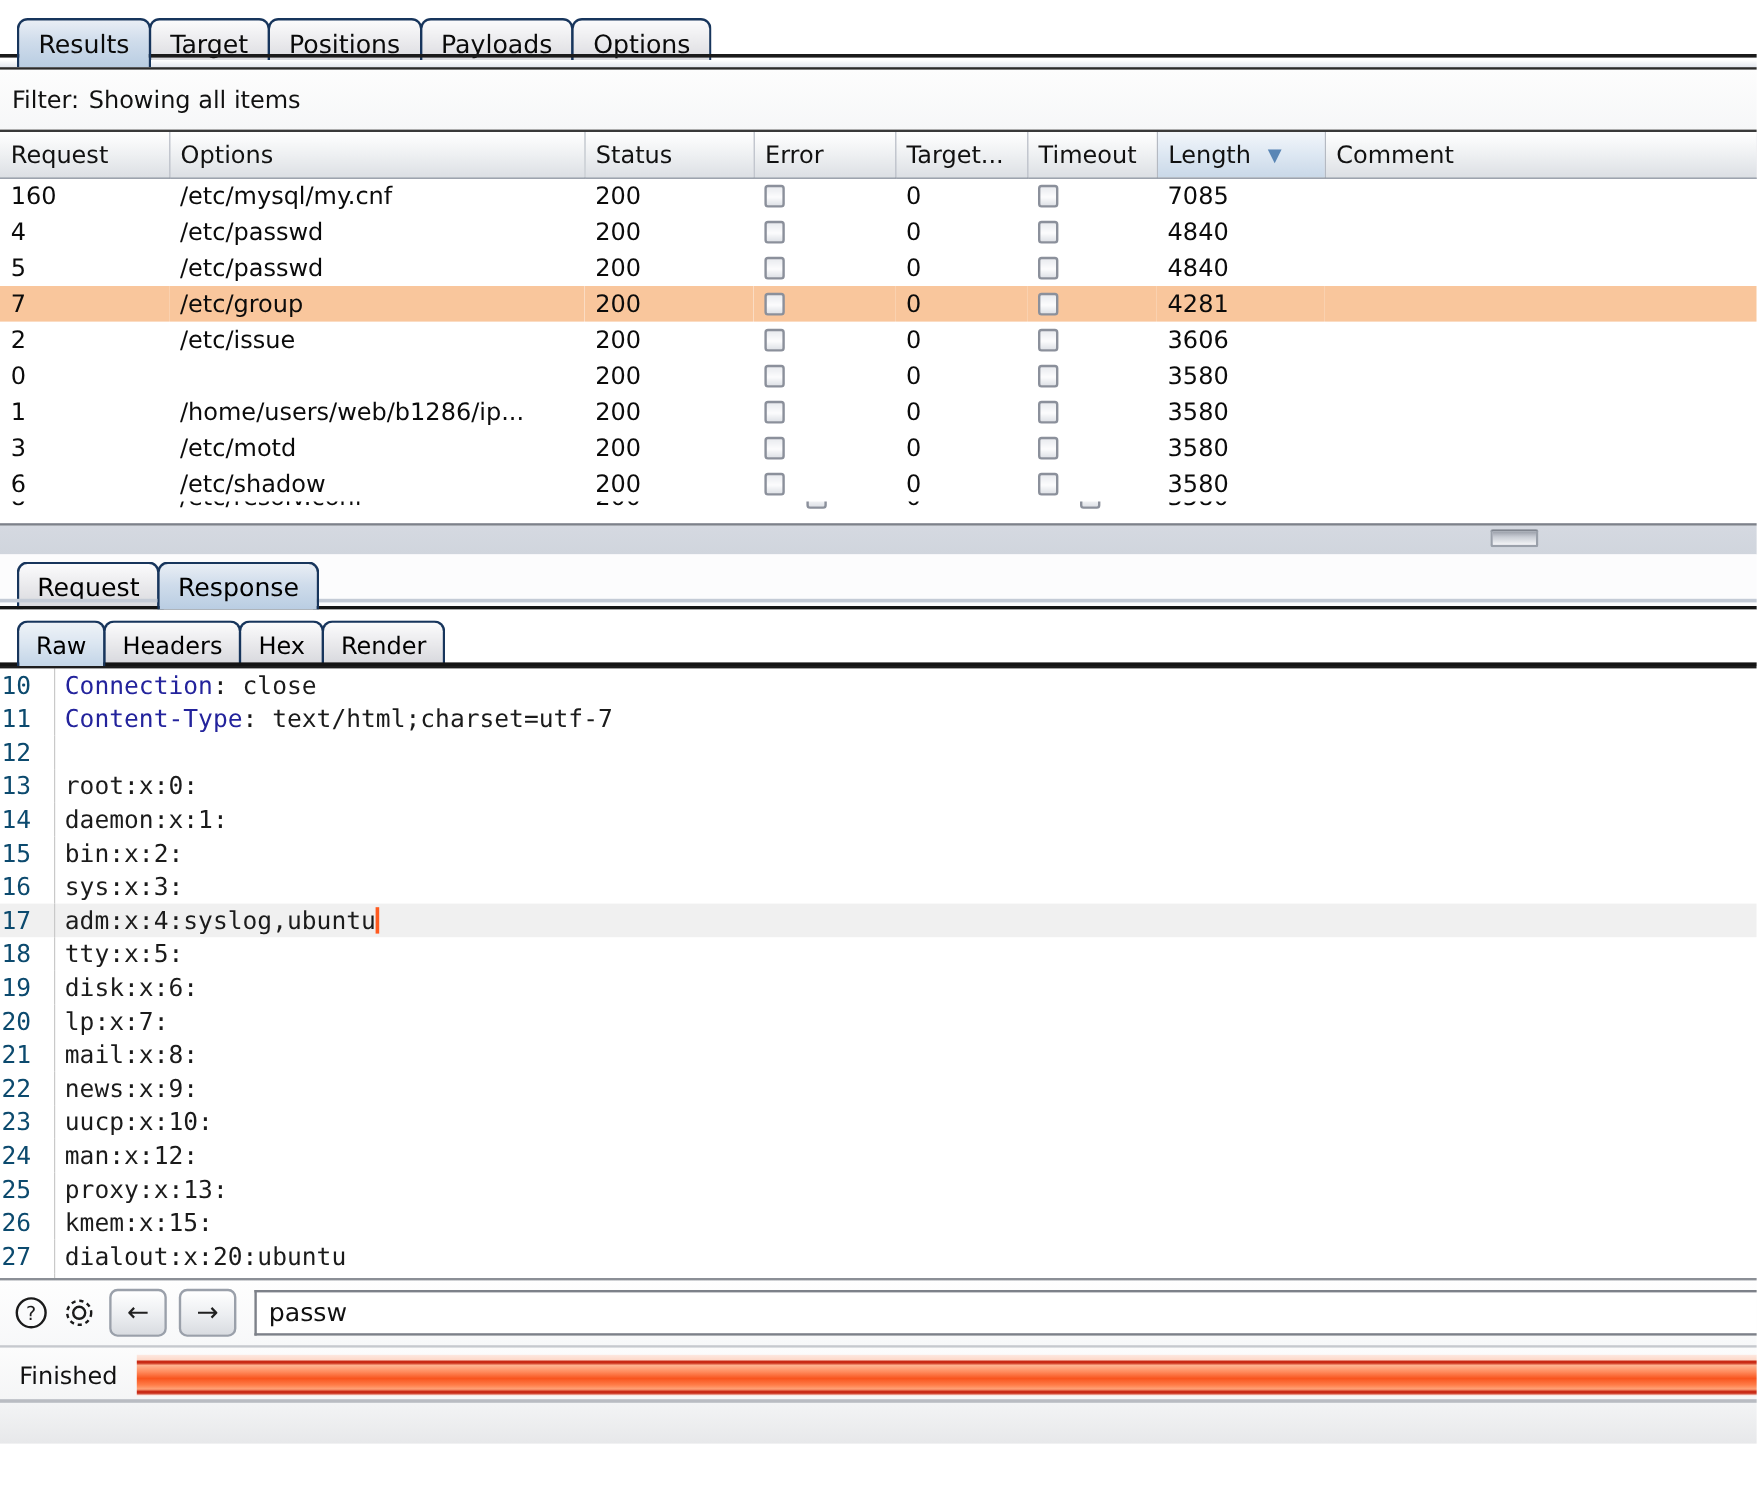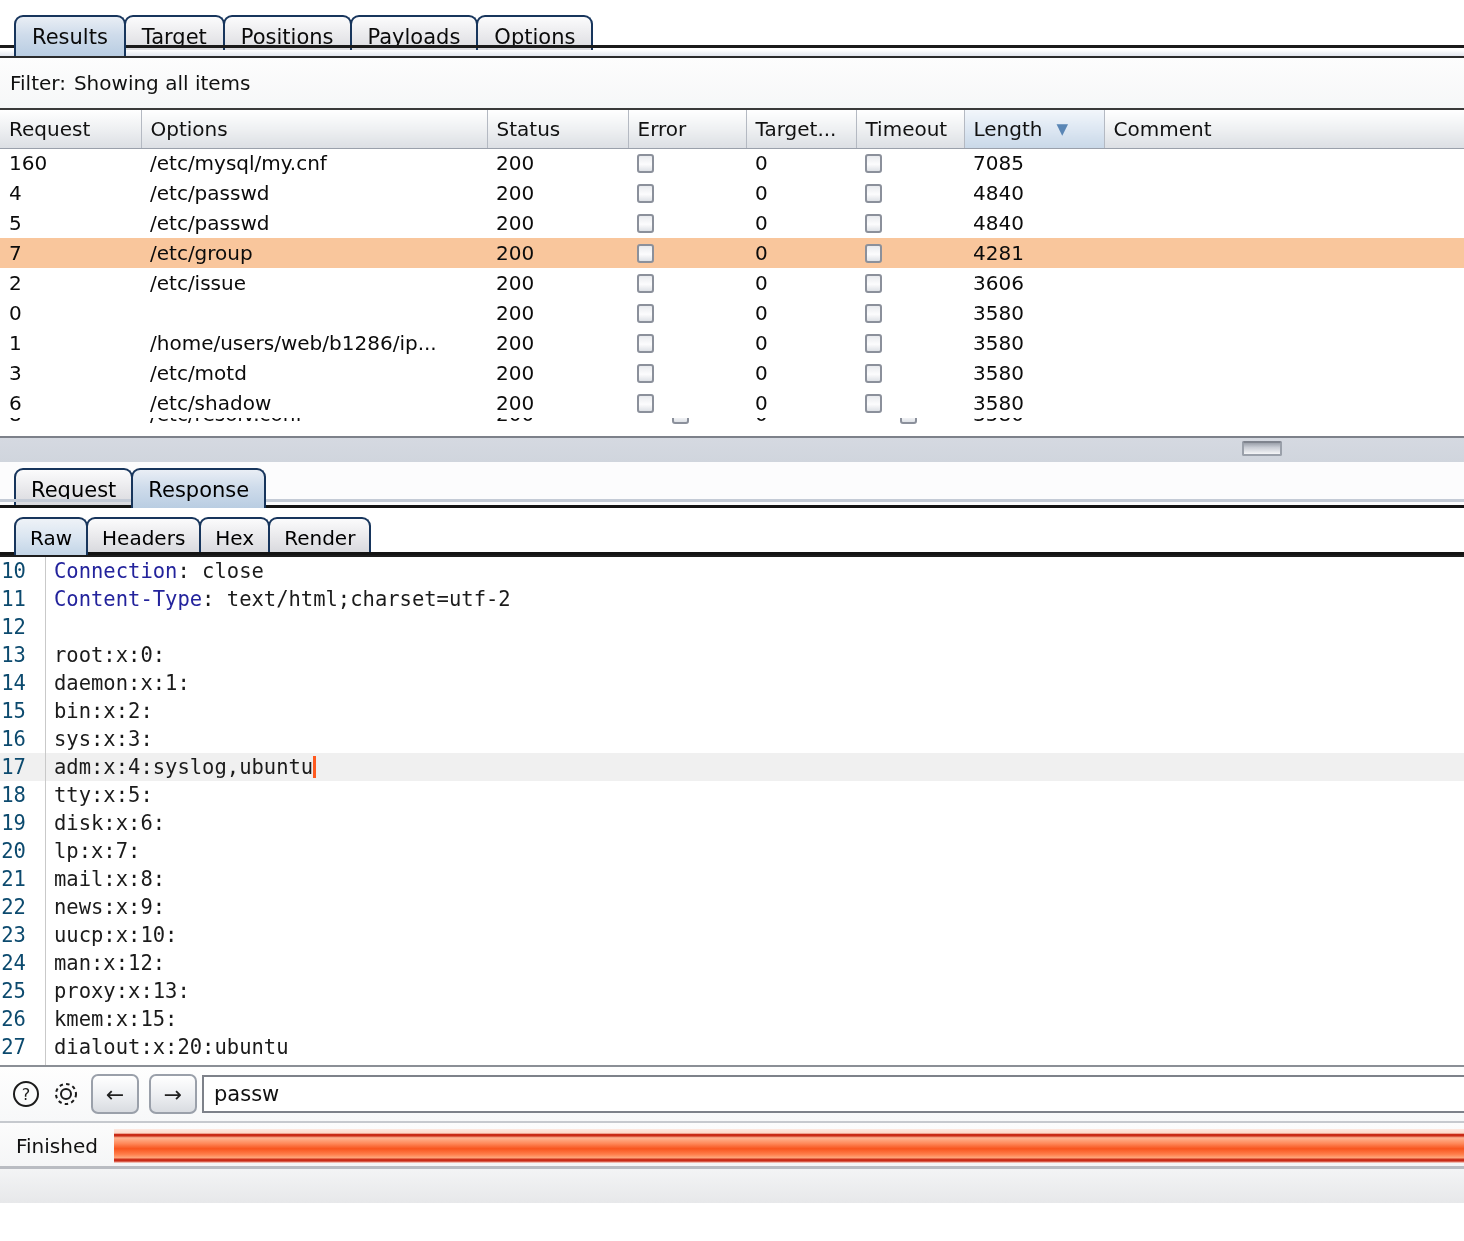--- a/index.html
+++ b/index.html
@@ -285,20 +285,21 @@
     border-radius: 7px;
     background: linear-gradient(to bottom, #ffffff 0%, #eceef1 55%, #d9dce1 100%);
     display: flex; align-items: center; justify-content: center;
     font-size: 22px; color: #202020;
     box-sizing: border-box;
     cursor: pointer;
   }
   .search-input {
     flex: 1;
     height: 38px;
+    margin-left: 10px;
     margin-right: 0;
     border: 2px solid #7d8189;
     border-right: none;
     background: #ffffff;
     font-family: "DejaVu Sans", sans-serif;
     font-size: 21px;
     color: #111;
     padding: 0 10px;
     box-sizing: border-box;
     outline: none;
@@ -520,21 +521,21 @@
       <div class="sub-tab">Hex</div>
       <div class="sub-tab">Render</div>
     </div>
   <div class="sub-underline"></div>
 </div>
 
 <div class="editor">
   <div class="editor-topline"></div>
   <div id="editor-lines" style="padding-top:2px;">
       <div class="eline"><div class="gutter">10</div><div class="etext"><span class="hdrname">Connection</span><span>: close</span></div></div>
-      <div class="eline"><div class="gutter">11</div><div class="etext"><span class="hdrname">Content-Type</span><span>: text/html;charset=utf-2</span></div></div>
+      <div class="eline"><div class="gutter">11</div><div class="etext"><span class="hdrname">Content-Type</span><span>: text/html;charset=utf-7</span></div></div>
       <div class="eline"><div class="gutter">12</div><div class="etext"><span></span></div></div>
       <div class="eline"><div class="gutter">13</div><div class="etext"><span>root:x:0:</span></div></div>
       <div class="eline"><div class="gutter">14</div><div class="etext"><span>daemon:x:1:</span></div></div>
       <div class="eline"><div class="gutter">15</div><div class="etext"><span>bin:x:2:</span></div></div>
       <div class="eline"><div class="gutter">16</div><div class="etext"><span>sys:x:3:</span></div></div>
       <div class="eline hl"><div class="gutter">17</div><div class="etext"><span>adm:x:4:syslog,ubuntu</span><span class="caret"></span></div></div>
       <div class="eline"><div class="gutter">18</div><div class="etext"><span>tty:x:5:</span></div></div>
       <div class="eline"><div class="gutter">19</div><div class="etext"><span>disk:x:6:</span></div></div>
       <div class="eline"><div class="gutter">20</div><div class="etext"><span>lp:x:7:</span></div></div>
       <div class="eline"><div class="gutter">21</div><div class="etext"><span>mail:x:8:</span></div></div>

